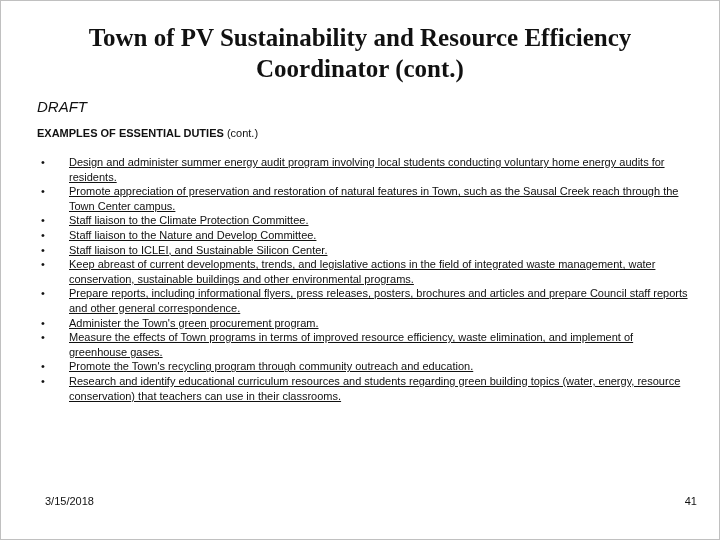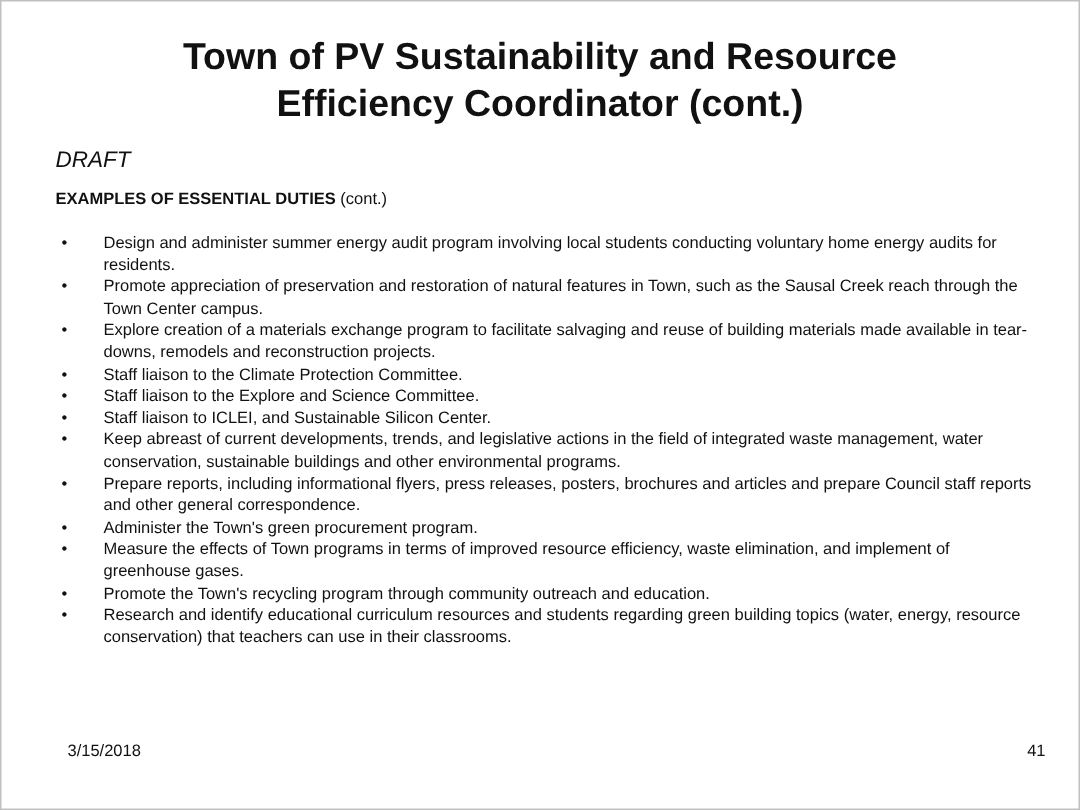--- a/index.html
+++ b/index.html
@@ -19,40 +19,42 @@
     overflow: hidden;
   }
   .slide-title {
     margin: 22px auto 0 auto;
     max-width: 580px;
     text-align: center;
     font-size: 25px;
     line-height: 1.22;
     font-weight: bold;
     color: #111111;
+    font-family: Liberation Serif, serif;
   }
   .draft-label {
     margin: 14px 0 0 36px;
     font-size: 15px;
     font-weight: normal;
     font-style: italic;
     color: #111111;
   }
   .section-heading {
     margin: 12px 0 16px 36px;
     font-size: 11px;
     font-weight: bold;
     color: #111111;
   }
   .section-heading .cont {
     font-weight: normal;
   }
   ul.duties-list {
     margin: 4px 28px 0 36px;
     padding: 0;
+    text-decoration: underline;
   }
   ul.duties-list li {
     list-style: none;
     position: relative;
     padding-left: 32px;
     font-size: 11px;
     line-height: 14.6px;
     color: #111111;
   }
   ul.duties-list li::before {
@@ -82,23 +84,22 @@
 
   <div class="draft-label">DRAFT</div>
 
   <div class="section-heading">
     <span>EXAMPLES OF ESSENTIAL DUTIES</span><span class="cont">&nbsp;(cont.)</span>
   </div>
 
   <ul class="duties-list">
       <li>Design and administer summer energy audit program involving local students conducting voluntary home energy audits for residents.</li>
       <li>Promote appreciation of preservation and restoration of natural features in Town, such as the Sausal Creek reach through the Town Center campus.</li>
-      <li>Explore creation of a materials exchange program to facilitate salvaging and reuse of building materials made available in tear-downs, remodels and reconstruction projects.</li>
       <li>Staff liaison to the Climate Protection Committee.</li>
-      <li>Staff liaison to the Explore and Science Committee.</li>
+      <li>Staff liaison to the Nature and Develop Committee.</li>
       <li>Staff liaison to ICLEI, and Sustainable Silicon Center.</li>
       <li>Keep abreast of current developments, trends, and legislative actions in the field of integrated waste management, water conservation, sustainable buildings and other environmental programs.</li>
       <li>Prepare reports, including informational flyers, press releases, posters, brochures and articles and prepare Council staff reports and other general correspondence.</li>
       <li>Administer the Town's green procurement program.</li>
       <li>Measure the effects of Town programs in terms of improved resource efficiency, waste elimination, and implement of greenhouse gases.</li>
       <li>Promote the Town's recycling program through community outreach and education.</li>
       <li>Research and identify educational curriculum resources and students regarding green building topics (water, energy, resource conservation) that teachers can use in their classrooms.</li>
     </ul>
 
   <div class="footer">

